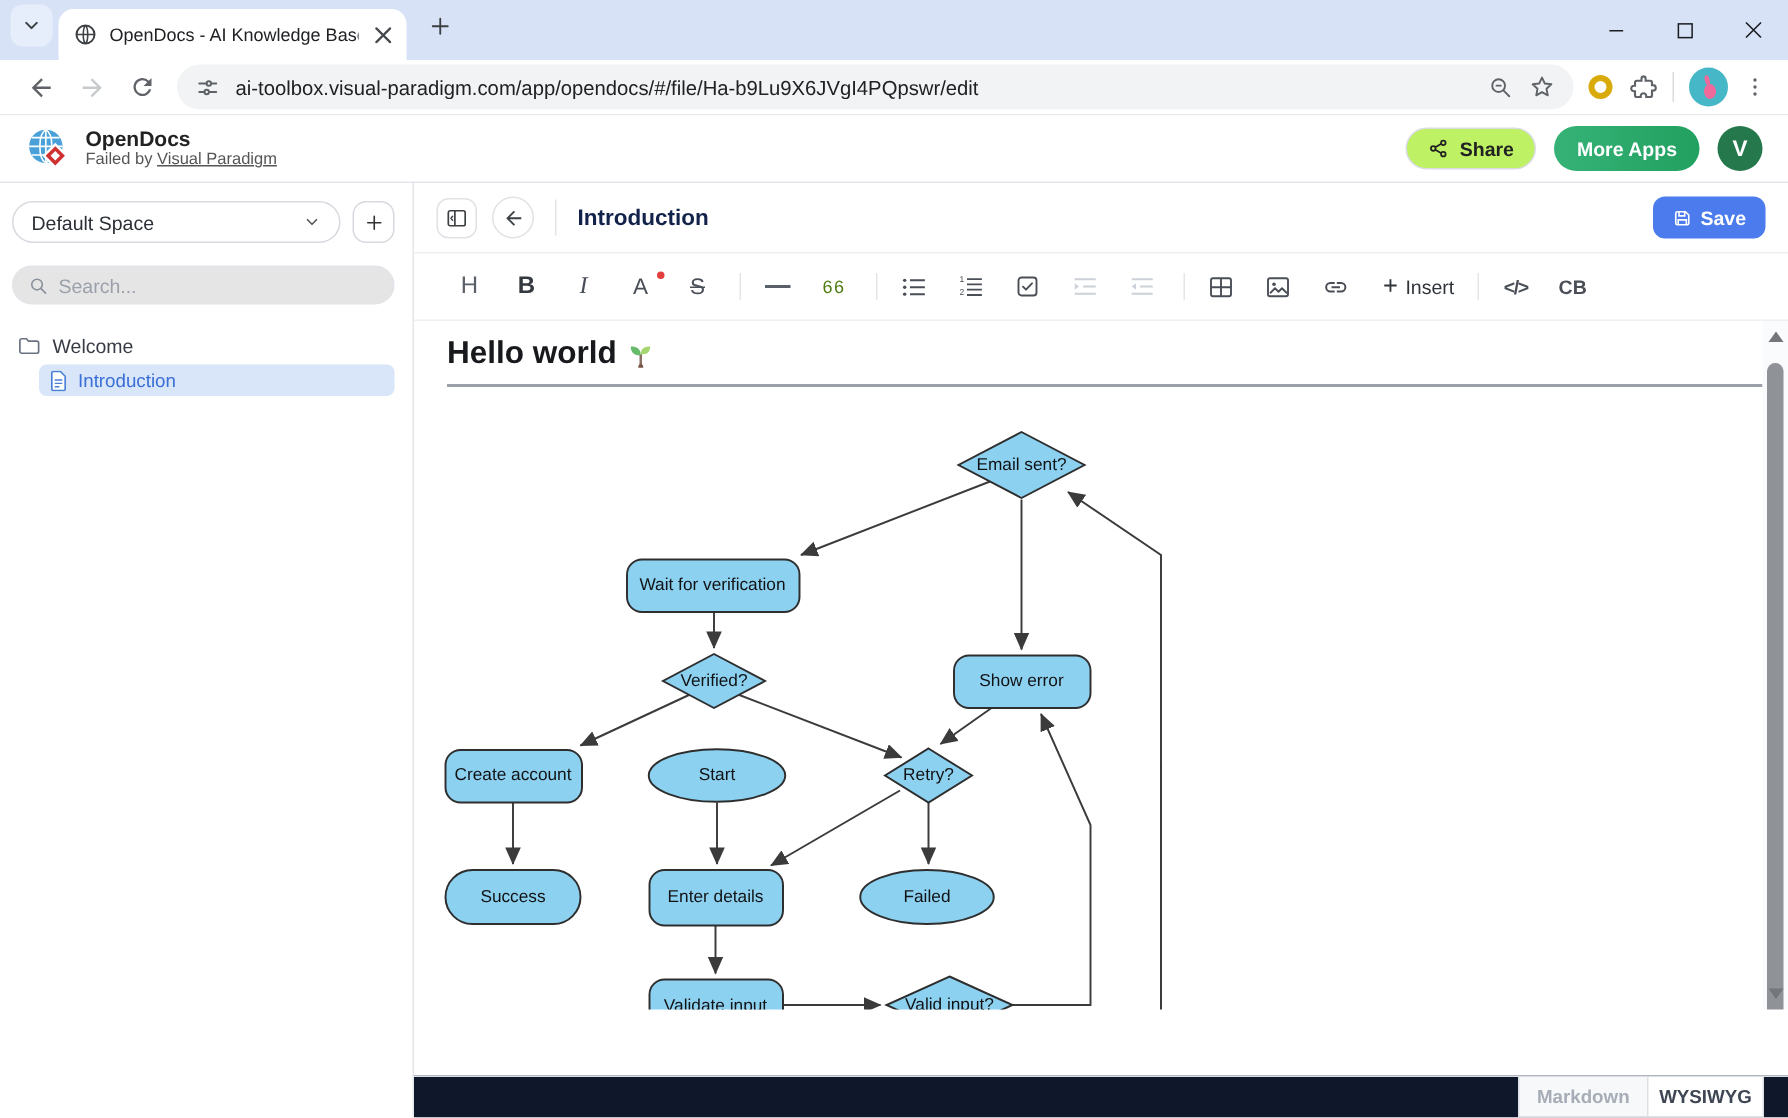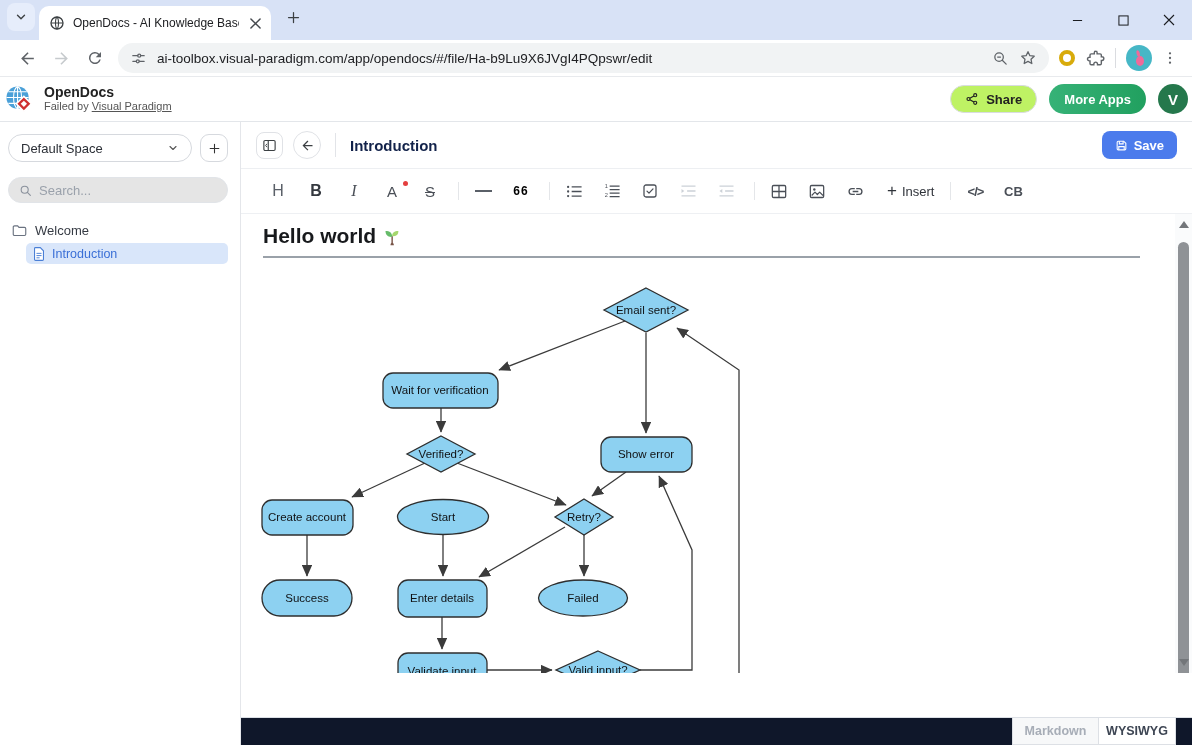--- a/index.html
+++ b/index.html
@@ -21,35 +21,35 @@
   .urlrow { height:37px; background:#fff; display:flex; align-items:center; padding:0 8px 0 10px; border-bottom:1px solid #e8eaed; flex:0 0 auto; }
   .nav-btn { width:34px; height:34px; display:flex; align-items:center; justify-content:center; border-radius:50%; }
   .url-pill { flex:1; height:30px; background:#f1f3f4; border-radius:15px; margin:0 10px 0 6px; display:flex; align-items:center; padding:0 12px; gap:10px; min-width:0; }
   .url-text { flex:1; font-size:13.5px; color:#202124; white-space:nowrap; overflow:hidden; }
   .chrome-right { display:flex; align-items:center; gap:10px; padding-right:6px; }
   .ext-ring { width:16px; height:16px; border:4.5px solid #d8ab0b; border-radius:50%; }
   .chrome-divider { width:1px; height:20px; background:#dadce0; }
   .profile-avatar { width:26px; height:26px; border-radius:50%; background:#46b7c6; display:flex; align-items:center; justify-content:center; overflow:hidden; }
 
   
-  .app-header { height:45px; background:#fff; border-bottom:1px solid #e3e6ea; display:flex; align-items:center; padding:0 4px; flex:0 0 auto; }
+  .app-header { height:45px; background:#fff; border-bottom:1px solid #e3e6ea; display:flex; align-items:center; padding:0 17px; flex:0 0 auto; }
   .brand { display:flex; align-items:center; gap:9px; flex:1; }
   .brand-name { font-size:14px; font-weight:bold; color:#222; line-height:15px; }
   .brand-sub { font-size:11px; color:#555; line-height:13px; }
   .brand-sub a { color:#555; text-decoration:underline; }
   .hdr-right { display:flex; align-items:center; gap:12px; }
   .share-btn { height:28px; border:1px solid #d9dce1; border-radius:14px; background:#bef264; display:flex; align-items:center; gap:7px; padding:0 14px; font-size:13px; font-weight:bold; color:#222; }
   .moreapps-btn { height:30px; border:none; border-radius:15px; background:linear-gradient(90deg,#36b277,#21a05f); color:#fff; font-size:13px; font-weight:bold; padding:0 15px; }
   .user-avatar { width:30px; height:30px; border-radius:50%; background:#25784c; color:#fff; font-size:15px; font-weight:bold; display:flex; align-items:center; justify-content:center; }
 
   
   .body-row { flex:1; display:flex; min-height:0; }
 
   
-  .sidebar { width:241px; border-right:1px solid #e4e6ea; background:#fff; padding:12px 12px 0 8px; flex:0 0 auto; }
+  .sidebar { width:276px; border-right:1px solid #e4e6ea; background:#fff; padding:12px 12px 0 8px; flex:0 0 auto; }
   .space-row { display:flex; gap:8px; }
   .space-select { flex:1; height:28px; border:1px solid #d6d9de; border-radius:14px; display:flex; align-items:center; justify-content:space-between; padding:0 12px; font-size:13px; color:#2b2f36; background:#fff; }
   .add-btn { width:28px; height:28px; border:1px solid #d6d9de; border-radius:9px; background:#fff; display:flex; align-items:center; justify-content:center; color:#333; font-size:17px; }
   .search-box { margin-top:15px; height:26px; border:1px solid #e1e4e8; border-radius:13px; display:flex; align-items:center; gap:7px; padding:0 10px; background:#e5e5e5; }
   .search-box input { border:none; outline:none; flex:1; font-size:13px; color:#333; font-family:"Liberation Sans",sans-serif; background:transparent; }
   .search-box input::placeholder { color:#9aa1ab; }
   .tree { margin-top:17px; }
   .tree-folder { display:flex; align-items:center; gap:8px; height:20px; padding-left:4px; font-size:13px; color:#363b44; }
   .tree-doc { margin:3px 0 0 18px; height:21px; background:#d9e6fa; border-radius:5px; display:flex; align-items:center; gap:7px; padding-left:7px; font-size:12.5px; color:#3a6fd6; }
 
@@ -65,21 +65,21 @@
   
   .edit-toolbar { height:45px; border-bottom:1px solid #eef0f3; display:flex; align-items:center; padding-left:25px; flex:0 0 auto; }
   .tb { min-width:24px; height:26px; display:flex; align-items:center; justify-content:center; margin-right:14px; color:#4a4f57; background:none; border:none; }
   .tb-h { font-size:16px; font-weight:500; color:#5a6068; }
   .tb-b { font-size:16px; font-weight:bold; color:#34383f; }
   .tb-i { font-size:16px; font-style:italic; font-family:"Liberation Serif",serif; }
   .tb-a { font-size:15px; font-weight:500; position:relative; }
   .tb-a .dot { position:absolute; top:3px; right:-4px; width:5px; height:5px; border-radius:50%; background:#e43f3f; }
   .tb-s { font-size:15px; font-weight:500; text-decoration:line-through; }
   .tb-hr { width:17px; height:0; border-top:2px solid #5a6068; }
-  .tb-q { font-size:12px; font-weight:bold; letter-spacing:1px; color:#000000; }
+  .tb-q { font-size:12px; font-weight:normal; letter-spacing:1px; color:#4d7c0f; }
   .tb-code { font-size:13px; font-weight:bold; color:#4a4f57; letter-spacing:-1px; }
   .tb-cb { font-size:13px; font-weight:bold; color:#4a4f57; }
   .tb-divider { width:1px; height:18px; background:#e4e6e9; margin:0 12px 0 2px; }
   .tb-insert { display:flex; align-items:center; gap:5px; font-size:13px; color:#2f333a; margin:0 14px 0 6px; }
   .tb-insert .plus { font-size:17px; font-weight:400; }
   .disabled-ic { opacity:1; }
 
   
   .content { flex:1; position:relative; overflow:hidden; background:#fff; }
   .doc-inner { padding:10px 0 0 22px; width:899px; }

